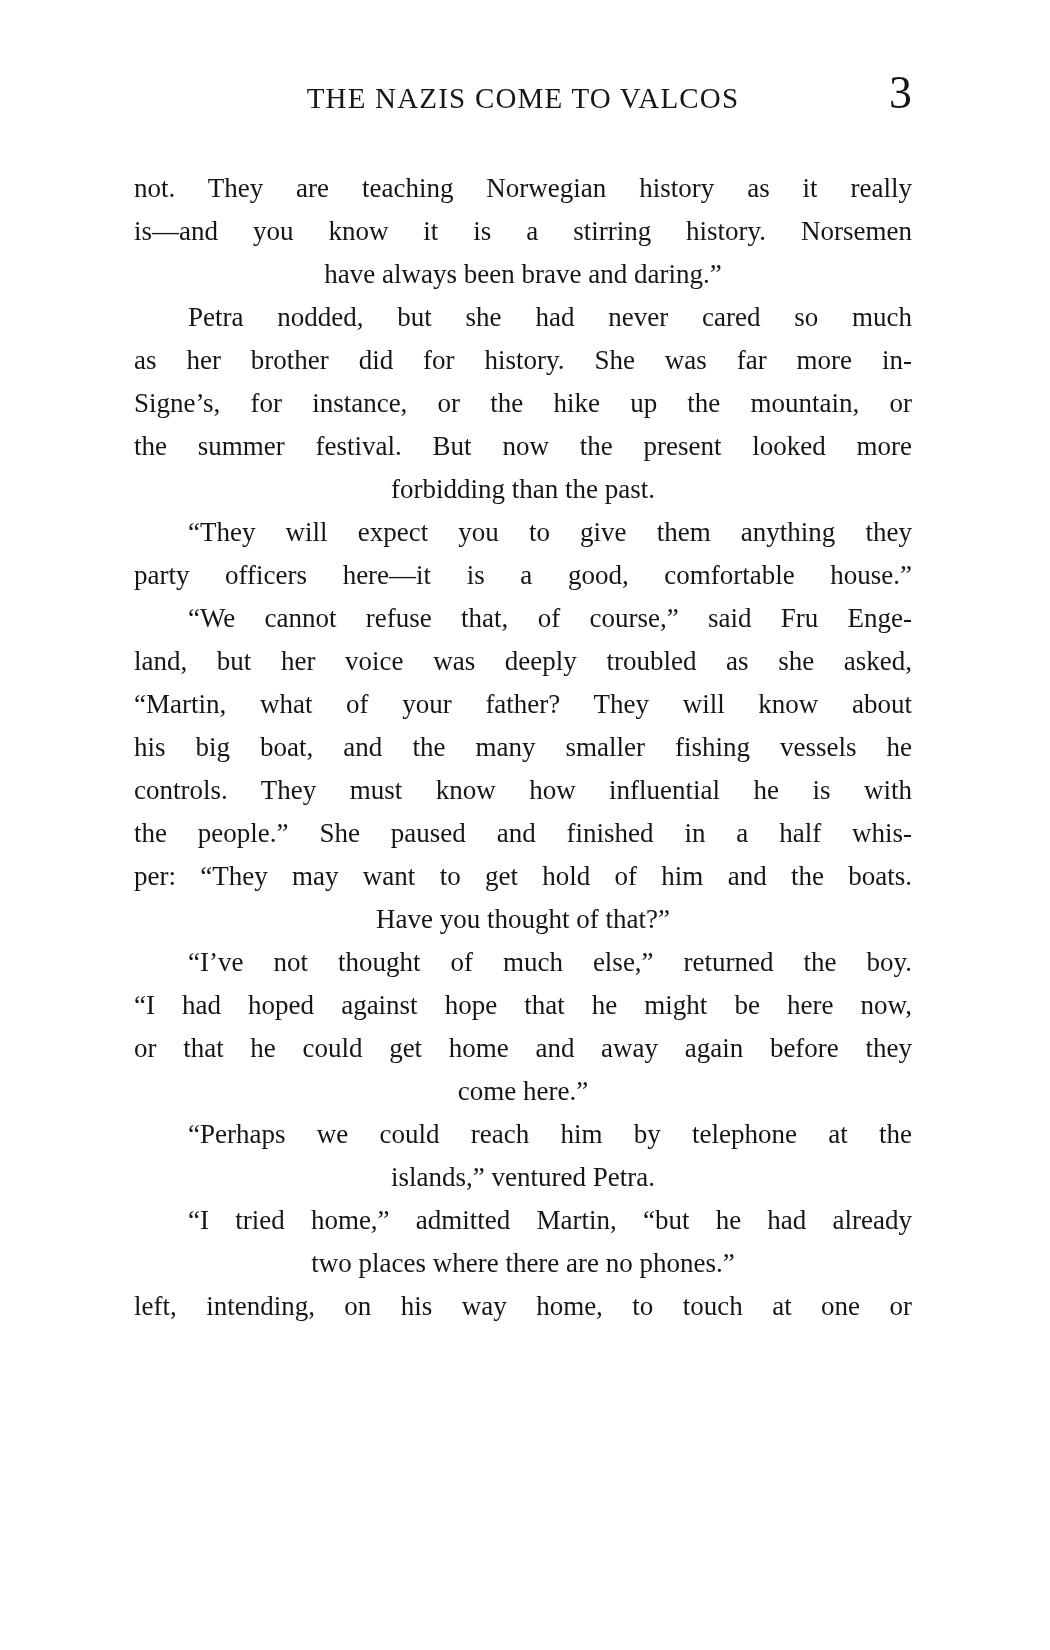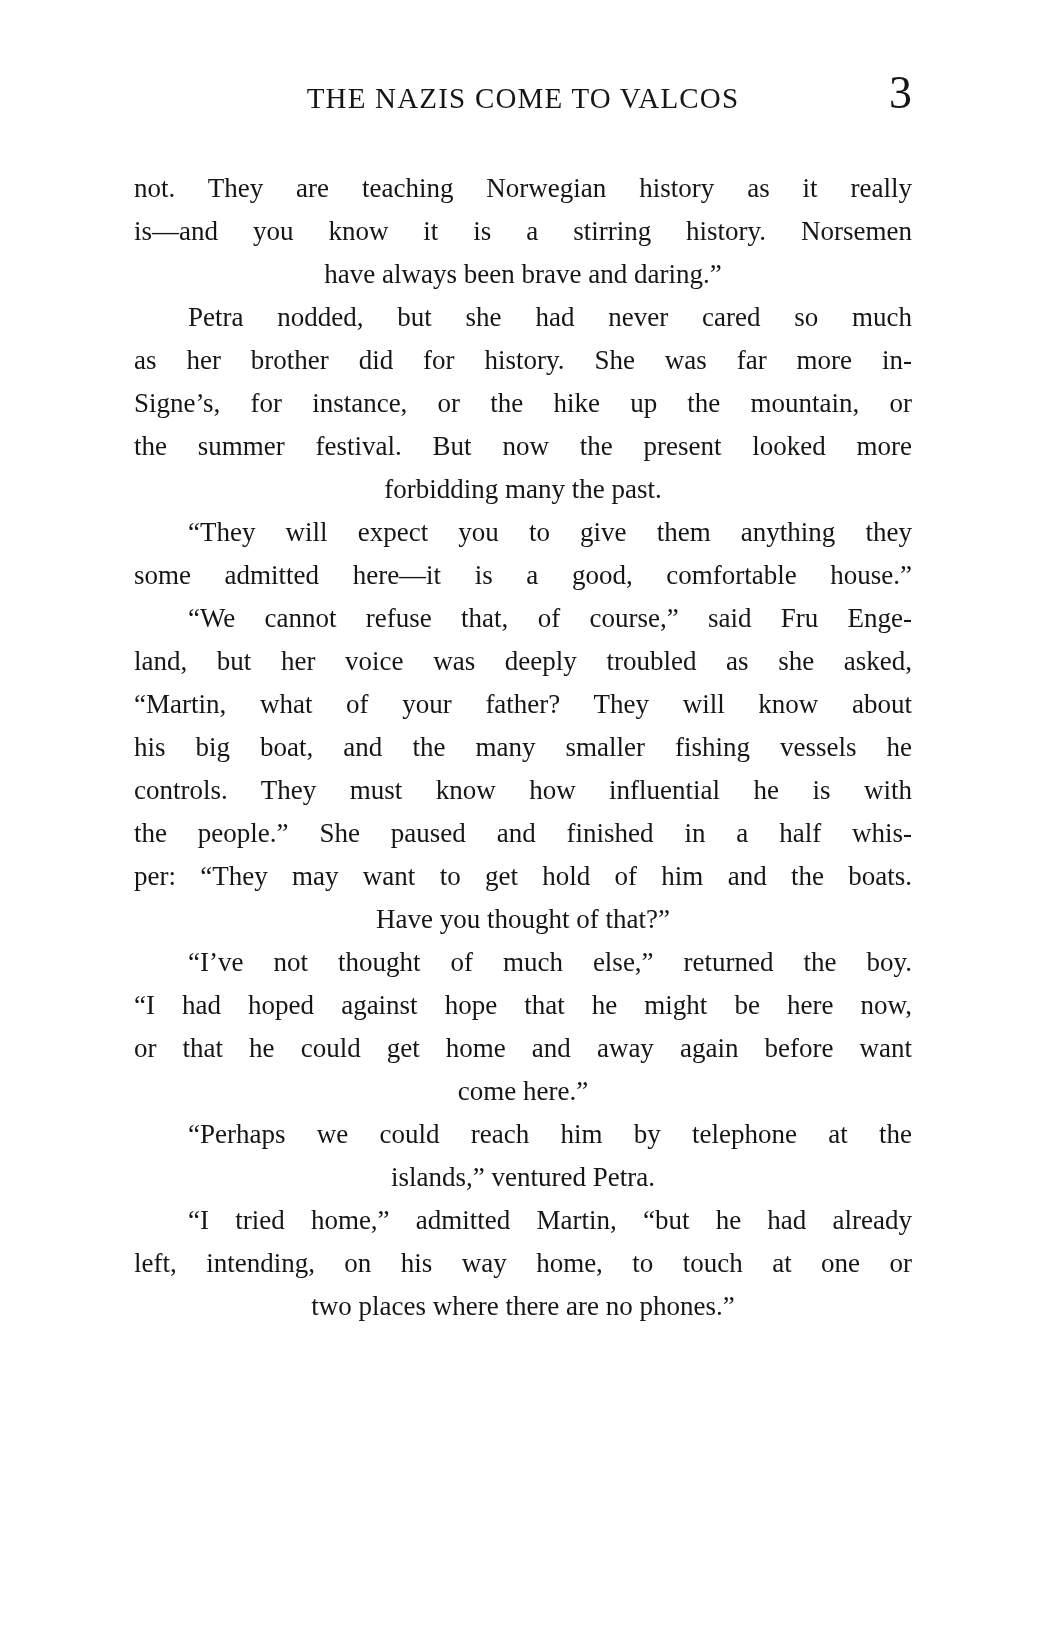--- a/index.html
+++ b/index.html
@@ -67,46 +67,46 @@
         <div class="paragraph">
           <div class="line j">not. They are teaching Norwegian history as it really</div>
           <div class="line j">is—and you know it is a stirring history. Norsemen</div>
           <div class="line">have always been brave and daring.”</div>
         </div>
         <div class="paragraph">
           <div class="line j indent">Petra nodded, but she had never cared so much</div>
           <div class="line j">as her brother did for history. She was far more in-</div>
           <div class="line j">Signe’s, for instance, or the hike up the mountain, or</div>
           <div class="line j">the summer festival. But now the present looked more</div>
-          <div class="line">forbidding many the past.</div>
+          <div class="line">forbidding than the past.</div>
         </div>
         <div class="paragraph">
           <div class="line j indent">“They will expect you to give them anything they</div>
-          <div class="line j">some admitted here—it is a good, comfortable house.”</div>
+          <div class="line j">party officers here—it is a good, comfortable house.”</div>
         </div>
         <div class="paragraph">
           <div class="line j indent">“We cannot refuse that, of course,” said Fru Enge-</div>
           <div class="line j">land, but her voice was deeply troubled as she asked,</div>
           <div class="line j">“Martin, what of your father? They will know about</div>
           <div class="line j">his big boat, and the many smaller fishing vessels he</div>
           <div class="line j">controls. They must know how influential he is with</div>
           <div class="line j">the people.” She paused and finished in a half whis-</div>
           <div class="line j">per: “They may want to get hold of him and the boats.</div>
           <div class="line">Have you thought of that?”</div>
         </div>
         <div class="paragraph">
           <div class="line j indent">“I’ve not thought of much else,” returned the boy.</div>
           <div class="line j">“I had hoped against hope that he might be here now,</div>
-          <div class="line j">or that he could get home and away again before want</div>
+          <div class="line j">or that he could get home and away again before they</div>
           <div class="line">come here.”</div>
         </div>
         <div class="paragraph">
           <div class="line j indent">“Perhaps we could reach him by telephone at the</div>
           <div class="line">islands,” ventured Petra.</div>
         </div>
         <div class="paragraph">
           <div class="line j indent">“I tried home,” admitted Martin, “but he had already</div>
+          <div class="line">two places where there are no phones.”</div>
           <div class="line j">left, intending, on his way home, to touch at one or</div>
-          <div class="line">two places where there are no phones.”</div>
         </div>
       </div>
   </div>
 </div>
 
 </body></html>

